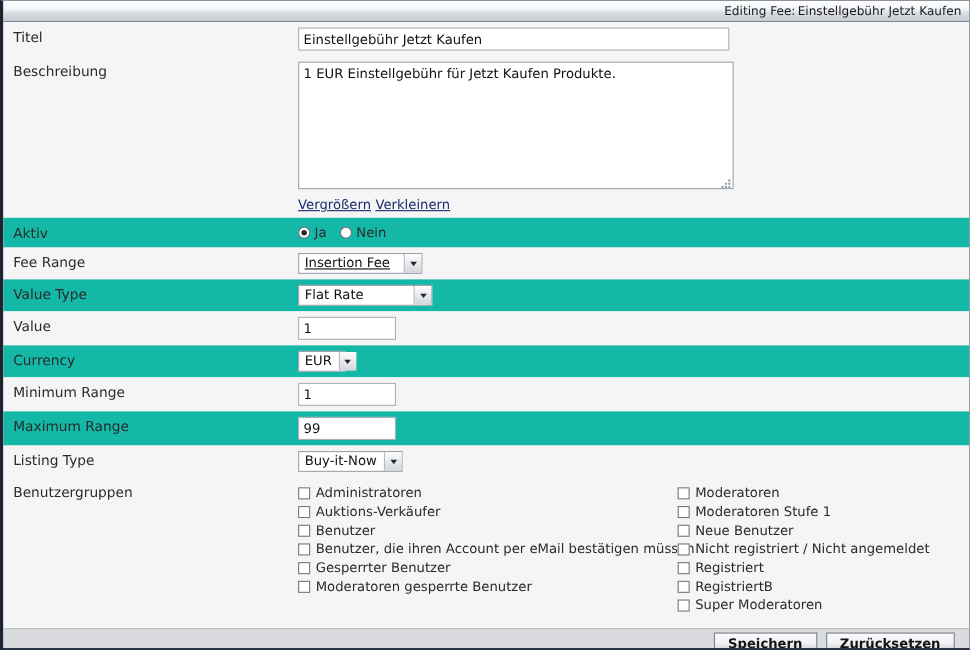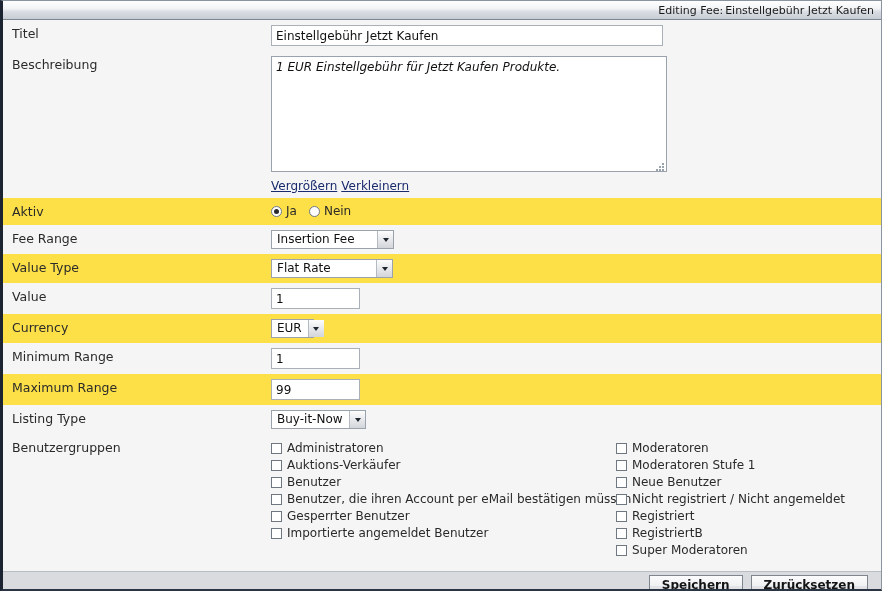--- a/index.html
+++ b/index.html
@@ -48,21 +48,21 @@
   .titlebar .tb-val {
     font-weight: normal;
   }
   .row {
     display: flex;
     align-items: flex-start;
     width: 100%;
     box-sizing: border-box;
   }
   .row.alt-a { background: #f5f5f6; }
-  .row.alt-b { background: #fde047; }
+  .row.alt-b { background: #14b8a6; }
 
   .lbl {
     width: 268px;
     min-width: 268px;
     box-sizing: border-box;
     padding: 6px 0 6px 9px;
     font-size: 12.5px;
     color: #2a2a2a;
     line-height: 15px;
   }
@@ -94,21 +94,20 @@
     background: #ffffff;
     border: 1px solid #9aa3ac;
     padding: 3px 4px;
     box-sizing: border-box;
     width: 396px;
     height: 116px;
     resize: none;
     outline: none;
     line-height: 15px;
     overflow: hidden;
-    font-style: italic;
   }
   .ta-wrap { position: relative; width: 396px; }
   .ta-grip {
     position: absolute;
     right: 3px;
     bottom: 4px;
     width: 9px;
     height: 9px;
     pointer-events: none;
   }
@@ -181,21 +180,21 @@
     align-items: center;
     justify-content: center;
     flex: 0 0 15px;
   }
   .sel .arw {
     width: 0; height: 0;
     border-left: 3px solid transparent;
     border-right: 3px solid transparent;
     border-top: 4px solid #20262e;
   }
-  .sel.w-feetype { width: 123px; }
+  .sel.w-feetype { width: 113px; text-decoration: underline; }
   .sel.w-valtype { width: 122px; }
   .sel.w-currency { width: 43px; }
   .sel.w-listing { width: 95px; }
 
   
   .cb-grid {
     display: flex;
     padding-top: 2px;
   }
   .cb-col { display: flex; flex-direction: column; }
@@ -387,21 +386,21 @@
             <div class="cb-row">
               <span class="cb"></span>
               <span class="cb-lbl">Benutzer, die ihren Account per eMail bestätigen müssen</span>
             </div>
             <div class="cb-row">
               <span class="cb"></span>
               <span class="cb-lbl">Gesperrter Benutzer</span>
             </div>
             <div class="cb-row">
               <span class="cb"></span>
-              <span class="cb-lbl">Importierte angemeldet Benutzer</span>
+              <span class="cb-lbl">Moderatoren gesperrte Benutzer</span>
             </div>
           </div>
         <div class="cb-col right" id="cb-right">
             <div class="cb-row">
               <span class="cb"></span>
               <span class="cb-lbl">Moderatoren</span>
             </div>
             <div class="cb-row">
               <span class="cb"></span>
               <span class="cb-lbl">Moderatoren Stufe 1</span>

